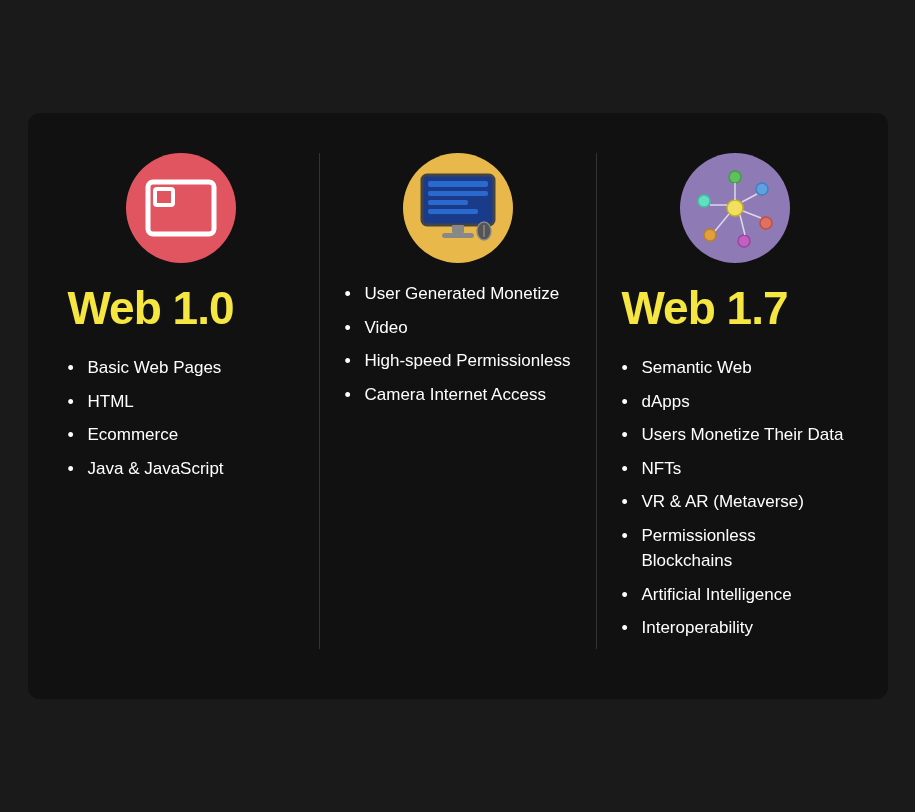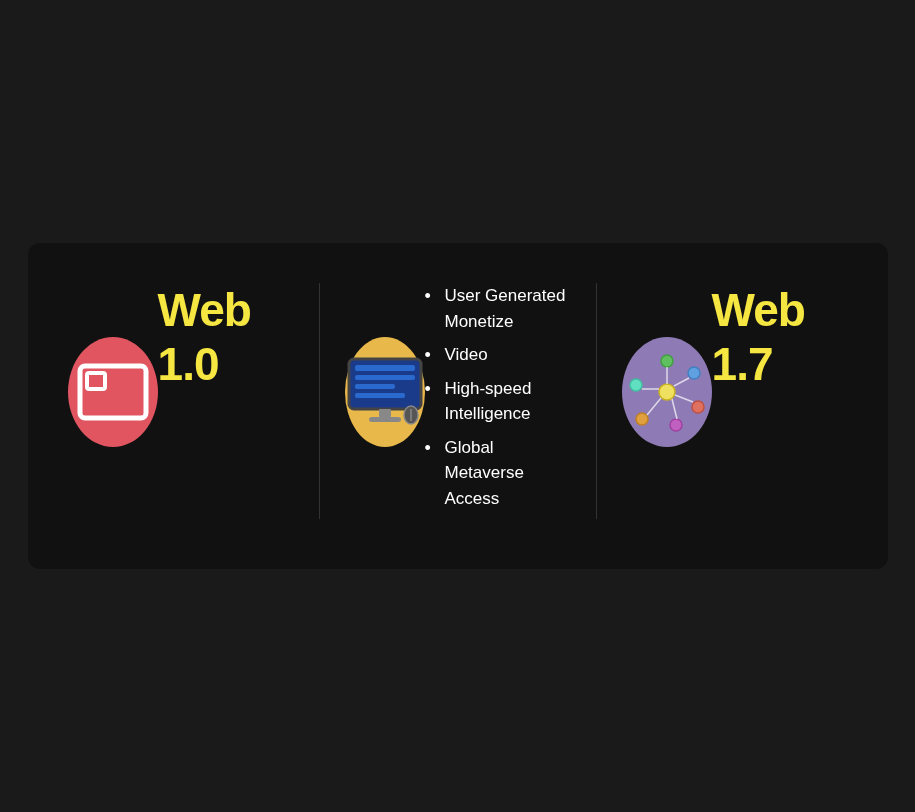--- a/index.html
+++ b/index.html
@@ -21,21 +21,21 @@
       padding: 40px 30px 50px 30px;
       display: flex;
       flex-direction: row;
       justify-content: space-between;
       gap: 10px;
     }
 
     .column {
       flex: 1;
       display: flex;
-      flex-direction: row;
+      flex-direction: column;
       align-items: flex-start;
       padding: 0 10px;
     }
 
     .icon-circle {
       width: 110px;
       height: 110px;
       border-radius: 50%;
       display: flex;
       align-items: center;
@@ -99,20 +99,26 @@
 
   <div class="column">
     <div class="icon-circle red">
 
       <svg width="72" height="58" viewBox="0 0 72 58">
         <rect x="3" y="3" width="66" height="52" rx="5" ry="5" fill="none" stroke="white" stroke-width="5"></rect>
         <rect x="10" y="10" width="18" height="16" rx="2" ry="2" fill="none" stroke="white" stroke-width="4"></rect>
       </svg>
     </div>
     <div class="web-title">Web 1.0</div>
+    <ul class="bullet-list">
+      <li>Basic Web Pages</li>
+      <li>HTML</li>
+      <li>Ecommerce</li>
+      <li>Java &amp; JavaScript</li>
+    </ul>
   </div>
 
   <div class="divider"></div>
 
   <div class="column">
     <div class="icon-circle yellow">
 
       <svg width="80" height="70" viewBox="0 0 80 70">
 
         <rect x="4" y="2" width="72" height="50" rx="5" ry="5" fill="#1a3a8a" stroke="#444" stroke-width="3"></rect>
@@ -126,22 +132,22 @@
 
         <rect x="24" y="60" width="32" height="5" rx="3" fill="#888"></rect>
 
         <ellipse cx="66" cy="58" rx="7" ry="9" fill="#555" stroke="#888" stroke-width="1.5"></ellipse>
         <line x1="66" y1="52" x2="66" y2="64" stroke="#888" stroke-width="1.5"></line>
       </svg>
     </div>
     <ul class="bullet-list">
       <li>User Generated Monetize</li>
       <li>Video</li>
-      <li>High-speed Intelligence</li>
-      <li>Global Metaverse Access</li>
+      <li>High-speed Permissionless</li>
+      <li>Camera Internet Access</li>
     </ul>
   </div>
 
   <div class="divider"></div>
 
   <div class="column">
     <div class="icon-circle purple">
 
       <svg width="82" height="82" viewBox="0 0 82 82">
 
@@ -156,15 +162,25 @@
 
         <line x1="41" y1="33" x2="41" y2="16" stroke="white" stroke-width="1.5" opacity="0.7"></line>
         <line x1="48" y1="35" x2="63" y2="27" stroke="white" stroke-width="1.5" opacity="0.7"></line>
         <line x1="49" y1="44" x2="67" y2="51" stroke="white" stroke-width="1.5" opacity="0.7"></line>
         <line x1="46" y1="48" x2="51" y2="68" stroke="white" stroke-width="1.5" opacity="0.7"></line>
         <line x1="35" y1="47" x2="21" y2="64" stroke="white" stroke-width="1.5" opacity="0.7"></line>
         <line x1="33" y1="38" x2="16" y2="38" stroke="white" stroke-width="1.5" opacity="0.7"></line>
       </svg>
     </div>
     <div class="web-title">Web 1.7</div>
+    <ul class="bullet-list">
+      <li>Semantic Web</li>
+      <li>dApps</li>
+      <li>Users Monetize Their Data</li>
+      <li>NFTs</li>
+      <li>VR &amp; AR (Metaverse)</li>
+      <li>Permissionless Blockchains</li>
+      <li>Artificial Intelligence</li>
+      <li>Interoperability</li>
+    </ul>
   </div>
 
 </div>
 
 </body></html>

